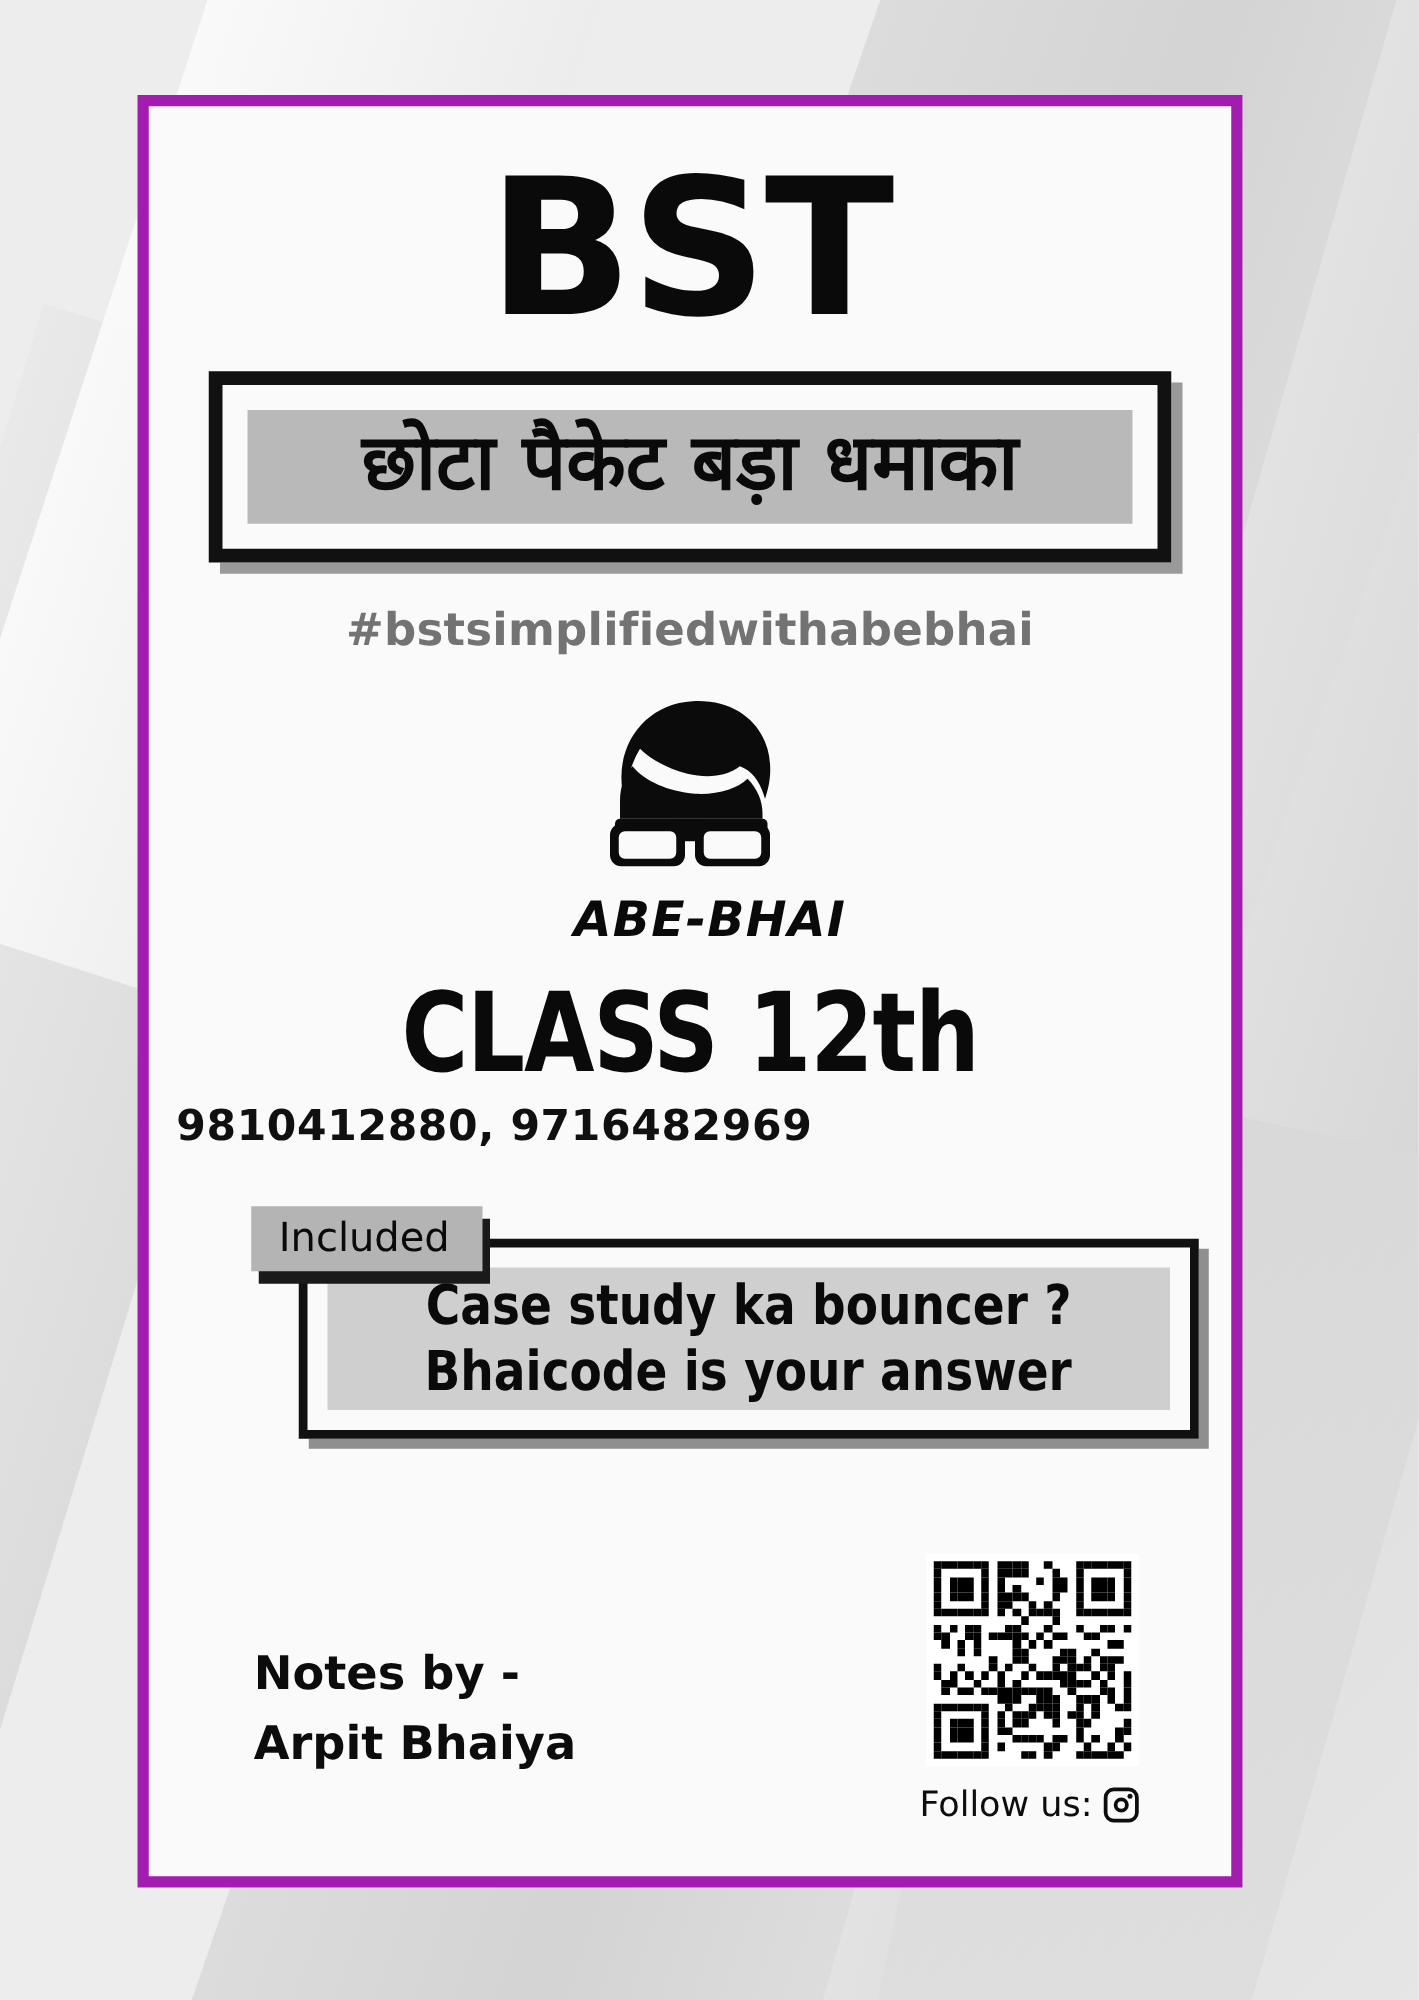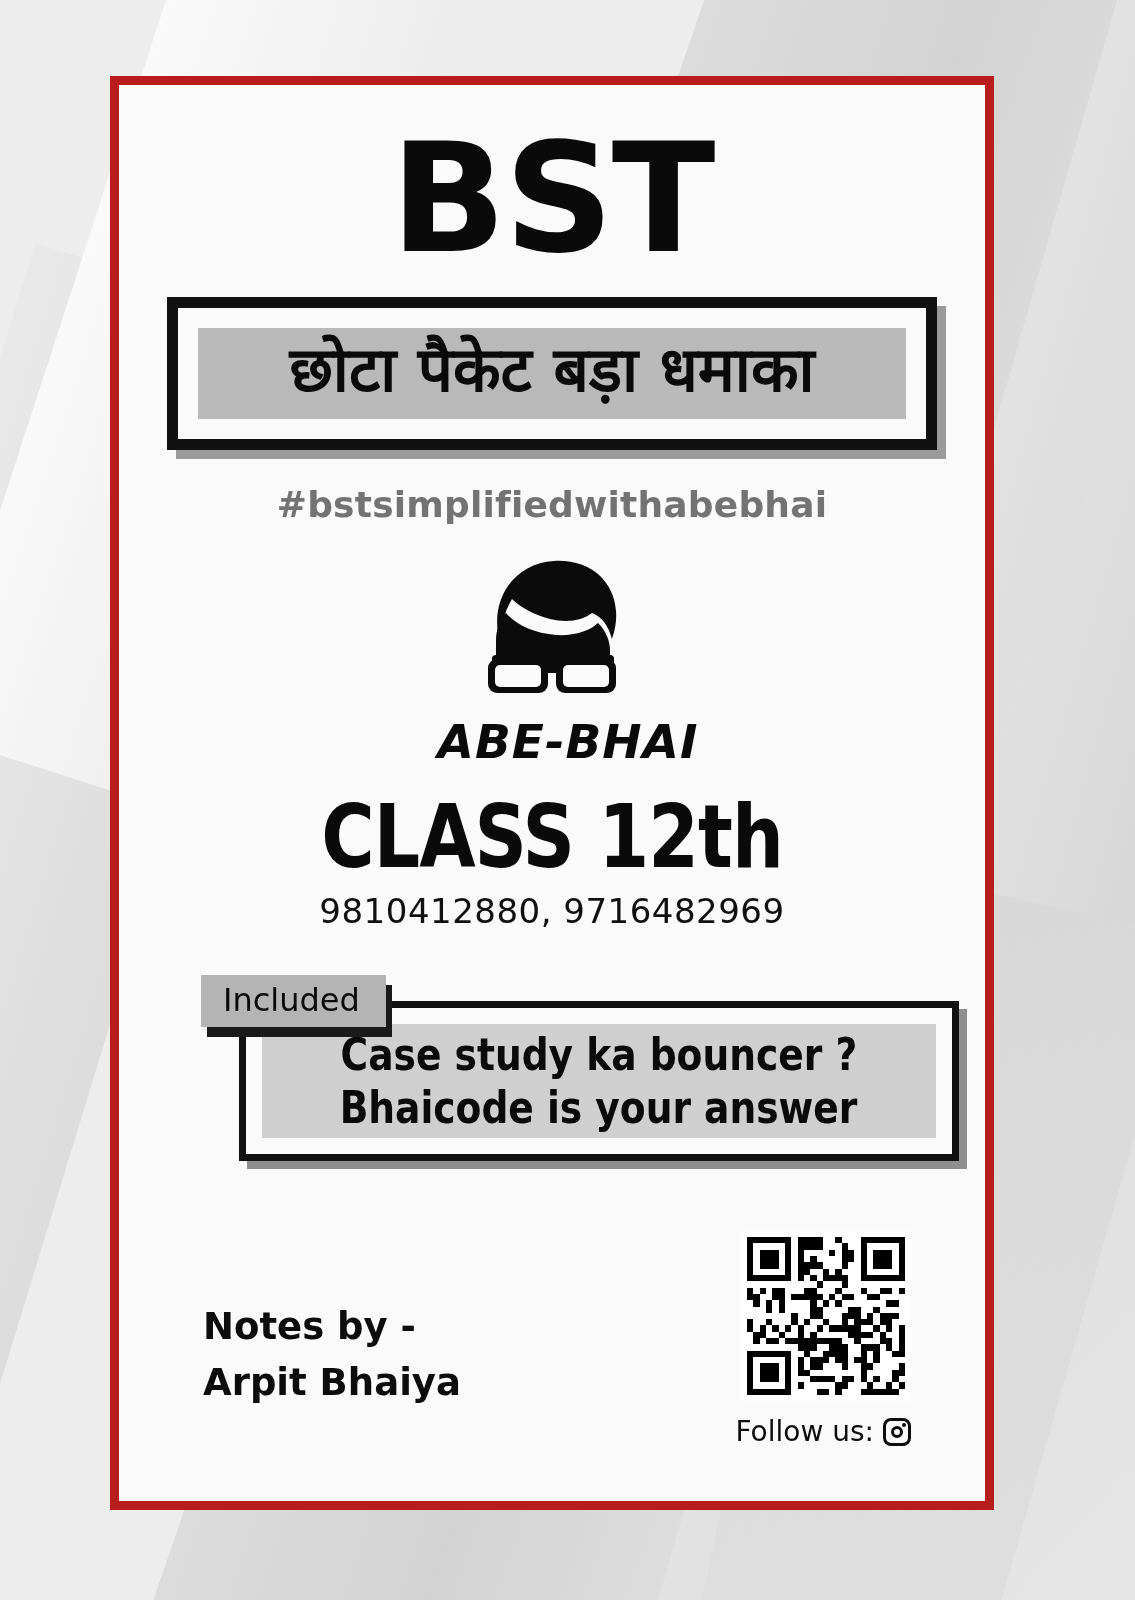--- a/index.html
+++ b/index.html
@@ -73,21 +73,21 @@
     opacity: .9;
   }
 
   
   .card {
     position: absolute;
     left: 110px;
     top: 76px;
     width: 884px;
     height: 1434px;
-    border: 9px solid #b91c1c;
+    border: 9px solid #a21caf;
     background: #fafafa;
     box-sizing: border-box;
   }
   .card-inner {
     position: absolute;
     inset: 0;
     padding: 0 22px;
     box-sizing: border-box;
   }
 
@@ -139,40 +139,39 @@
     display: flex;
     flex-direction: column;
     align-items: center;
   }
   .logo-svg { display: block; }
   .logo-text {
     margin-top: 4px;
     font-family: "DejaVu Sans", sans-serif;
     font-weight: 900;
     font-style: italic;
-    font-size: 47px;
+    font-size: 39px;
     letter-spacing: 1px;
     color: #0a0a0a;
     margin-left: 32px;
   }
 
   .class-line {
     text-align: center;
     font-weight: 900;
     font-size: 88px;
     line-height: 1;
     color: #0a0a0a;
     margin-top: 24px;
     letter-spacing: -1px;
     font-family: "DejaVu Sans Condensed", "DejaVu Sans", sans-serif;
     transform: scaleX(0.92);
   }
   .phones {
-    text-align: center;
-    font-weight: 400;
+    font-weight: 700;
     font-size: 34px;
     color: #101010;
     margin-top: 10px;
     letter-spacing: .5px;
   }
 
   
   .included-block {
     position: relative;
     margin-top: 44px;
@@ -218,21 +217,21 @@
     line-height: 1.22;
     color: #0a0a0a;
     transform: scaleX(0.95);
   }
 
   
   .footer {
     position: absolute;
     left: 22px;
     right: 22px;
-    bottom: 32px;
+    bottom: 20px;
     height: 250px;
   }
   .notes-by {
     position: absolute;
     left: 62px;
     top: 80px;
     font-weight: 700;
     font-size: 37px;
     line-height: 1.5;
     color: #0c0c0c;

